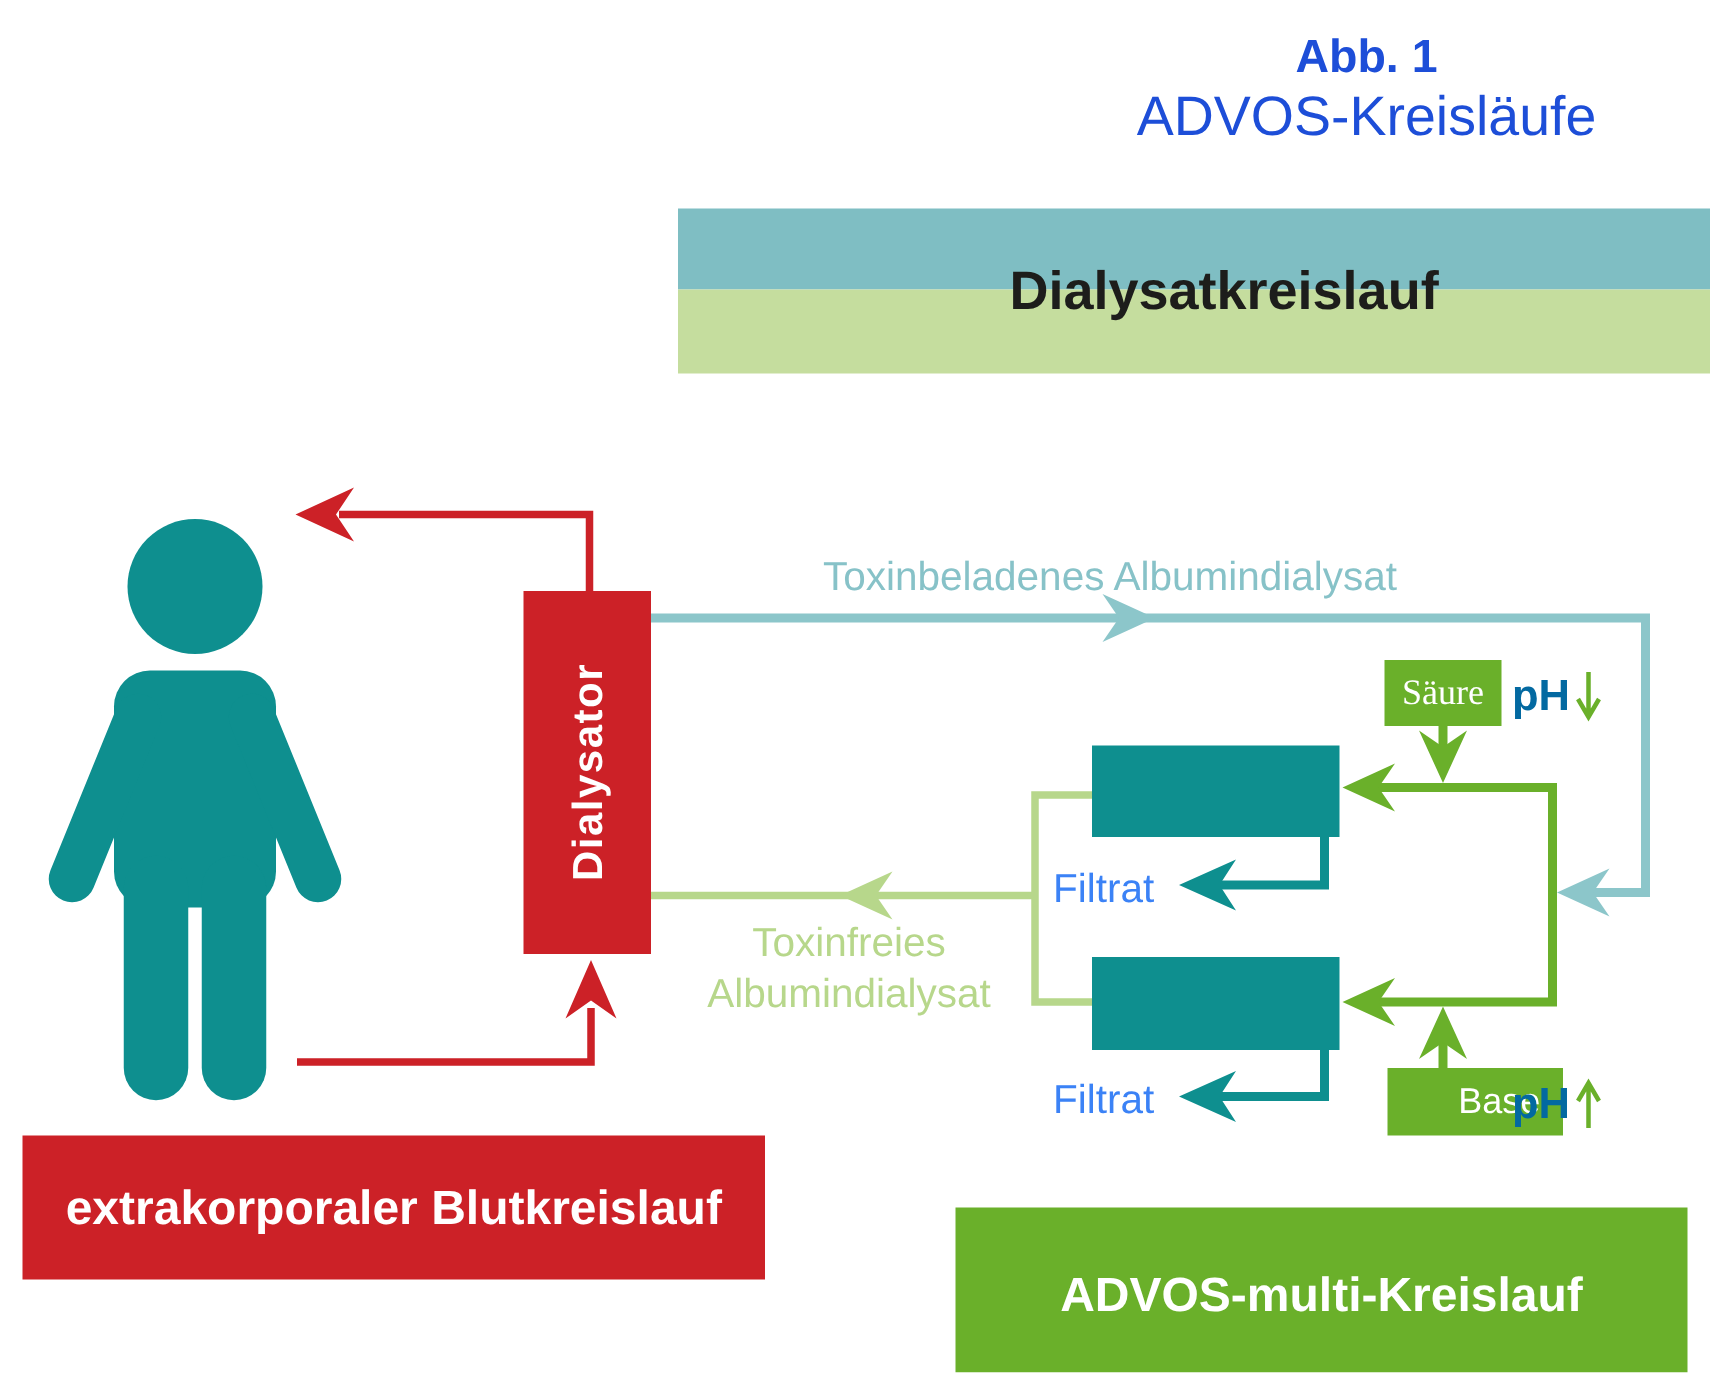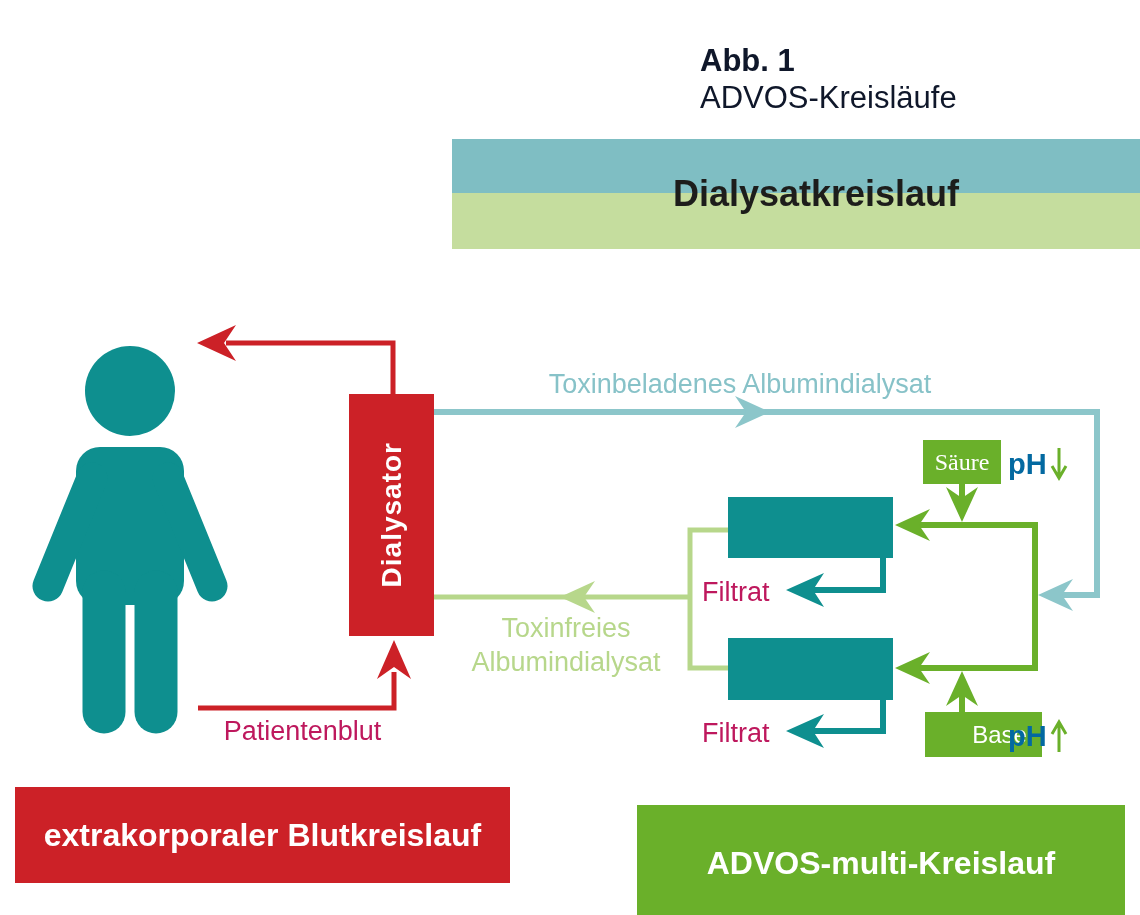--- a/index.html
+++ b/index.html
@@ -6,23 +6,23 @@
   #stage{
     position:relative;
     width:1140px;
     height:915px;
     background:#ffffff;
     font-family:"Liberation Sans", sans-serif;
     overflow:hidden;
   }
   .abs{position:absolute;}
   
-  #figure-header{left:700px;top:20px;width:422px;text-align:left;color:#0f172a;margin-top:23px;}
+  #figure-header{left:700px;top:20px;width:422px;text-align:center;color:#1d4ed8;}
   #figure-label{font-size:31px;font-weight:bold;line-height:1.15;}
-  #figure-title{font-size:31px;font-weight:normal;line-height:1.2;}
+  #figure-title{font-size:37px;font-weight:normal;line-height:1.2;}
   
   #dialysate-banner{left:452px;top:139px;width:728px;height:110px;}
   #dialysate-banner .half-top{position:absolute;left:0;top:0;width:100%;height:54px;background:#7fbec3;}
   #dialysate-banner .half-bottom{position:absolute;left:0;top:54px;width:100%;height:56px;background:#c5dd9e;}
   #dialysate-banner .banner-text{
     position:absolute;left:0;top:0;width:100%;height:100%;
     display:flex;align-items:center;justify-content:center;
     font-size:36px;font-weight:bold;color:#1d1d1b;
   }
   
@@ -41,32 +41,32 @@
     font-size:24px;
   }
   #acid-box{left:923px;top:440px;width:78px;height:44px;font-family:Liberation Serif, serif;}
   #base-box{left:925px;top:712px;width:85px;height:45px;padding-left:32px;}
   
   .ph-label{display:flex;align-items:center;color:#0369a1;font-weight:bold;font-size:29px;}
   #ph-down-label{left:1008px;top:446px;}
   #ph-up-label{left:1008px;top:718px;}
   .ph-label svg{margin-left:3px;}
   
-  .diagram-text{color:#be185d;font-size:27px;}
+  .diagram-text{color:#3b82f6;font-size:27px;}
   #patient-blood-label{left:210px;top:716px;width:185px;text-align:center;}
   #toxin-laden-label{left:480px;top:369px;width:520px;text-align:center;color:#87c2c8;font-size:27px;}
   #toxin-free-label{left:460px;top:612px;width:212px;text-align:center;color:#b7d78b;font-size:27px;line-height:1.25;}
   #filtrate-top-label{left:702px;top:577px;}
   #filtrate-bottom-label{left:702px;top:718px;}
   
   .bottom-banner{
     display:flex;align-items:center;justify-content:center;
     color:#ffffff;font-weight:bold;font-size:32px;
   }
-  #blood-banner{left:15px;top:787px;width:495px;height:96px;background:#cc2127;}
+  #blood-banner{left:15px;top:757px;width:495px;height:96px;background:#cc2127;}
   #advos-banner{left:637px;top:805px;width:488px;height:116px;background:#6ab02a;}
   svg{display:block;}
 </style>
 </head>
 <body>
 
 <div id="stage">
 
   <svg class="abs" style="left:0;top:0;" width="1140" height="915" viewBox="0 0 1140 915">
 
@@ -154,21 +154,20 @@
       <path d="M9,2 V30 M2,20 L9,32 L16,20"></path>
     </svg>
   </div>
   <div class="abs ph-label" id="ph-up-label">
     <span>pH</span>
     <svg width="18" height="36" viewBox="0 0 18 36" fill="none" stroke="#6ab02a" stroke-width="3">
       <path d="M9,34 V6 M2,16 L9,4 L16,16"></path>
     </svg>
   </div>
 
-  <div class="abs diagram-text" id="patient-blood-label">Patientenblut</div>
   <div class="abs" id="toxin-laden-label">Toxinbeladenes Albumindialysat</div>
   <div class="abs" id="toxin-free-label">Toxinfreies Albumindialysat</div>
   <div class="abs diagram-text" id="filtrate-top-label">Filtrat</div>
   <div class="abs diagram-text" id="filtrate-bottom-label">Filtrat</div>
 
   <div class="abs bottom-banner" id="blood-banner">
     <span>extrakorporaler Blutkreislauf</span>
   </div>
   <div class="abs bottom-banner" id="advos-banner">
     <span>ADVOS-multi-Kreislauf</span>

